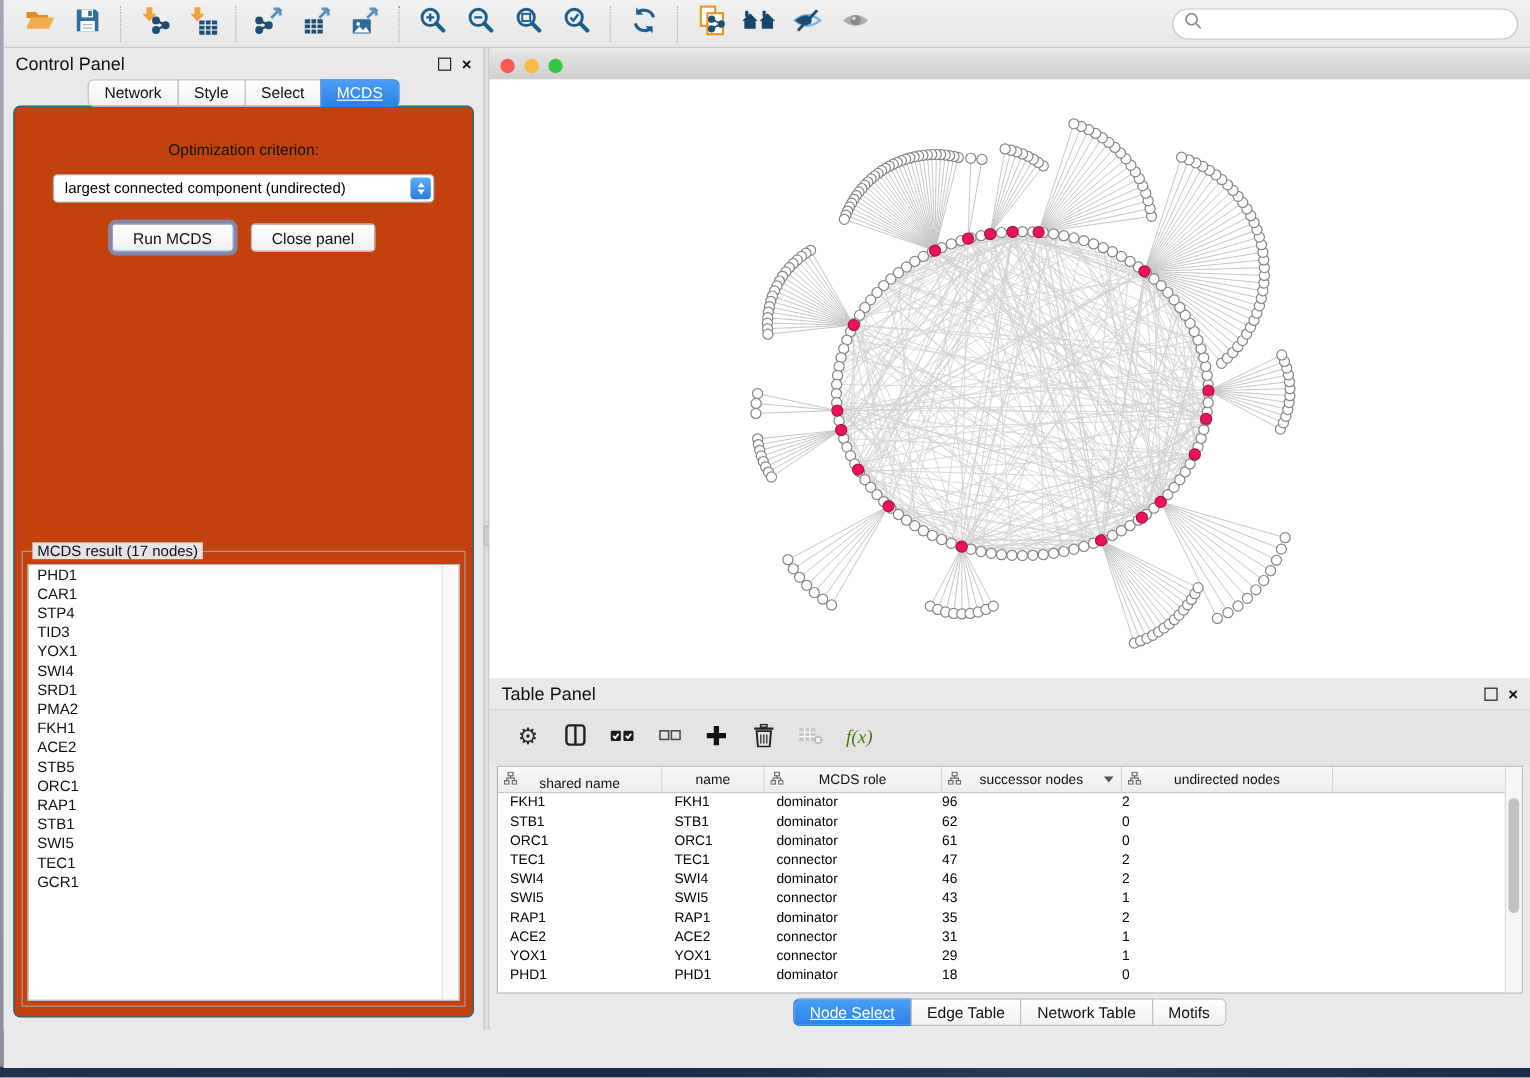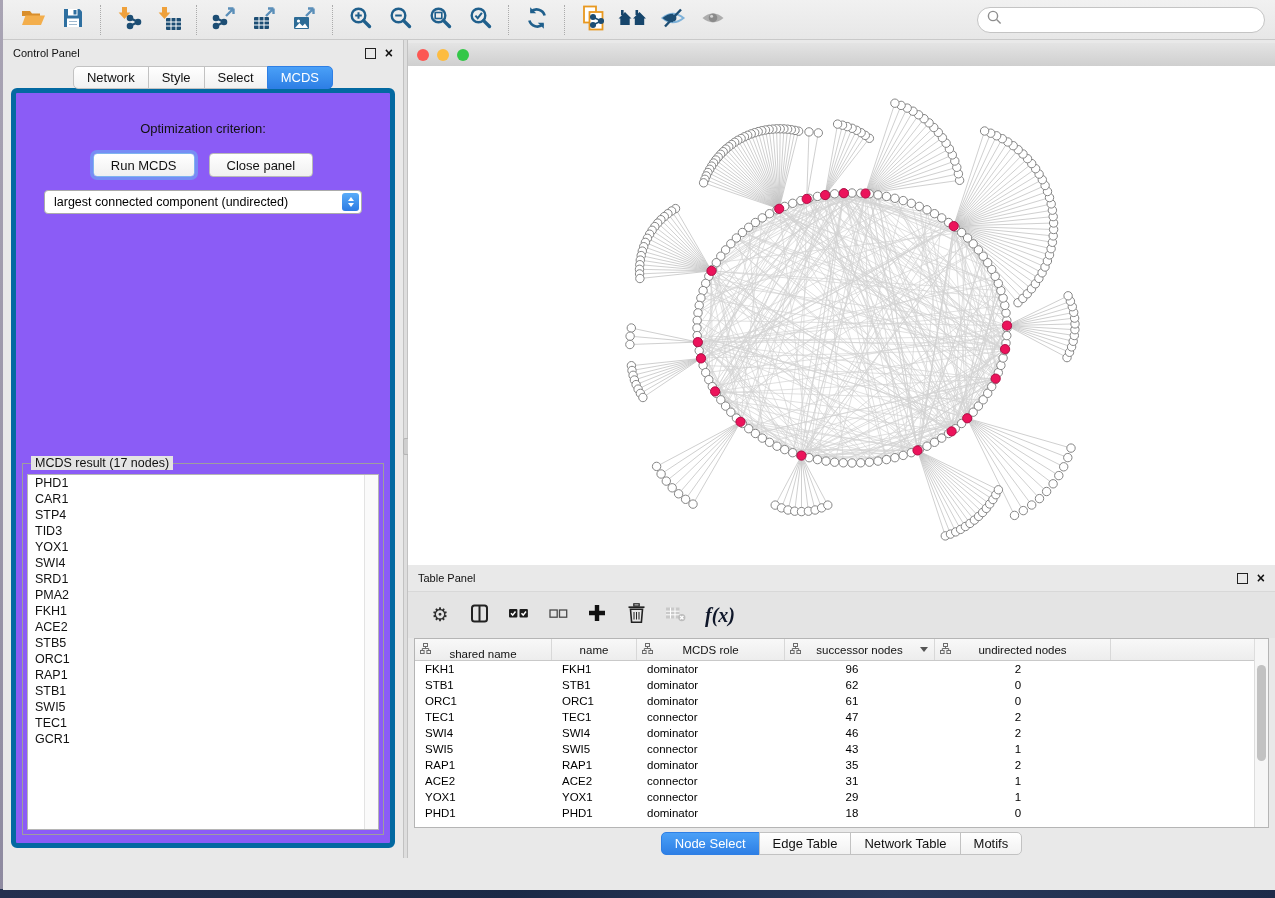--- a/index.html
+++ b/index.html
@@ -12,30 +12,30 @@
   #toolbar{position:absolute;top:0;left:0;right:0;height:40px;background:linear-gradient(#F1F1F1,#E7E7E7);border-bottom:1px solid #C9C9C9;display:flex;align-items:center;padding:0 10px;box-sizing:border-box;}
   .tbtn{width:40px;height:34px;display:flex;align-items:center;justify-content:center;flex:0 0 auto;}
   .tsep{width:1px;height:30px;border-left:1px dotted #ABABAB;margin:0 7px;flex:0 0 auto;}
   #searchbox{margin-left:auto;width:288px;height:26px;background:#fff;border:1px solid #C4C4C4;border-radius:13px;display:flex;align-items:center;padding:0 9px;box-sizing:border-box;}
   #searchbox input{border:none;outline:none;flex:1;font-size:13px;margin-left:6px;font-family:"Liberation Sans",sans-serif;background:transparent;}
 
   
   #main{position:absolute;top:40px;bottom:32px;left:0;right:0;display:flex;}
   #control-panel{width:400px;flex:0 0 auto;position:relative;background:#E9E9E9;}
   .panel-head{height:26px;display:flex;align-items:center;padding:0 10px;}
-  .panel-title{font-size:11px;color:#111;}
+  .panel-title{font-size:15px;color:#111;}
   .panel-head-icons{margin-left:auto;display:flex;align-items:center;gap:9px;}
   .float-ic{width:9px;height:9px;border:1.5px solid #222;display:inline-block;}
   .close-ic{font-size:14px;font-weight:bold;color:#111;line-height:10px;}
   .tabs-row{display:flex;justify-content:center;position:relative;z-index:2;}
   .tab{height:21px;padding:0 13px;display:flex;align-items:center;background:linear-gradient(#FFFFFF,#F1F1F1);border:1px solid #C2C2C2;margin-left:-1px;font-size:13px;color:#111;text-align:center;}
   .tab:first-child{border-radius:5px 0 0 5px;margin-left:0;}
   .tab:last-child{border-radius:0 5px 5px 0;}
-  .tab.active{background:linear-gradient(#4AA0F7,#2E7FE5);border-color:#2E7FE5;color:#fff;}
-  #ctl-body{position:absolute;left:8px;right:8px;top:48px;bottom:10px;background:#8b5cf6;border:5px solid #0369a1;border-radius:6px;z-index:1;}
+  .tab.active{background:linear-gradient(#4AA0F7,#2E7FE5);border-color:#2E7FE5;color:#fff;text-decoration:underline;}
+  #ctl-body{position:absolute;left:8px;right:8px;top:48px;bottom:10px;background:#c2410c;border:1px solid #0369a1;border-radius:6px;z-index:1;}
   #opt-label{text-align:center;margin-top:28px;font-size:13px;color:#111;}
   #criterion{position:relative;margin:13px auto 0;width:318px;height:24px;background:#fff;border:1px solid #ABABAB;border-radius:4px;display:flex;align-items:center;padding-left:9px;box-sizing:border-box;font-size:12.5px;}
   #criterion .stepper{position:absolute;right:2px;top:2px;bottom:2px;width:17px;border-radius:3px;background:linear-gradient(#59ACF9,#2C7BE3);display:flex;flex-direction:column;align-items:center;justify-content:center;gap:2px;}
   .tri-up{width:0;height:0;border-left:3.5px solid transparent;border-right:3.5px solid transparent;border-bottom:4.5px solid #fff;}
   .tri-dn{width:0;height:0;border-left:3.5px solid transparent;border-right:3.5px solid transparent;border-top:4.5px solid #fff;}
   #btn-row{display:flex;justify-content:center;gap:14px;margin-top:17px;}
   .pbtn{height:24px;padding:0 17px;background:linear-gradient(#FFFFFF,#F0F0F0);border:1px solid #B9B9B9;border-radius:4px;font-size:13px;color:#111;display:flex;align-items:center;font-family:"Liberation Sans",sans-serif;}
   .pbtn.focused{box-shadow:0 0 0 3px rgba(108,168,245,.65);border-color:#7FB3EF;}
   #mcds-fieldset{position:absolute;left:6px;right:6px;top:370px;bottom:8px;border:1px solid #9E9E9E;}
   #mcds-legend{position:absolute;top:-8px;left:8px;background:#E4E4E4;padding:0 4px;font-size:12.5px;color:#111;}
@@ -52,30 +52,30 @@
   #net-titlebar{height:23px;background:linear-gradient(#E4E4E4,#CFCFCF);border-bottom:1px solid #AFAFAF;position:relative;display:flex;align-items:center;}
   .lights{display:flex;gap:8px;margin-left:9px;}
   .light{width:12px;height:12px;border-radius:50%;}
   #net-title{position:absolute;left:0;right:0;text-align:center;font-size:12.5px;font-weight:bold;color:#333;}
   #net-canvas{position:absolute;top:23px;left:0;right:0;bottom:0;background:#fff;overflow:hidden;}
 
   #table-panel{position:absolute;top:525px;left:0;right:0;bottom:0;background:#E9E9E9;display:flex;flex-direction:column;}
   #tp-toolbar{height:46px;background:#E4E4E4;border-top:1px solid #D8D8D8;display:flex;align-items:center;gap:19px;padding-left:22px;flex:0 0 auto;}
   .tpbtn{display:flex;align-items:center;justify-content:center;min-width:20px;height:24px;}
   .gear-glyph{font-size:19px;color:#2E2E2E;line-height:20px;}
-  .fx-glyph{font-family:"Liberation Serif",serif;font-style:italic;font-size:20px;color:#0f172a;font-weight:bold;}
+  .fx-glyph{font-family:"Liberation Serif",serif;font-style:italic;font-size:16px;color:#4d7c0f;}
   #table-wrap{flex:1;margin:0 6px;background:#fff;border:1px solid #B5B5B5;position:relative;overflow:hidden;}
   #thead{display:flex;height:21px;background:linear-gradient(#F8F8F8,#EDEDED);border-bottom:1px solid #C9C9C9;}
   .hcell{position:relative;display:flex;align-items:center;justify-content:center;font-size:11.5px;color:#111;border-right:1px solid #D8D8D8;box-sizing:border-box;flex:0 0 auto;}
   .hcell .hicon{position:absolute;left:5px;top:4px;}
   .hcaret{position:absolute;right:6px;top:8px;width:0;height:0;border-left:4px solid transparent;border-right:4px solid transparent;border-top:5px solid #555;}
   .trow{display:flex;height:16px;align-items:center;}
   .tcell{font-size:11.5px;color:#000;box-sizing:border-box;flex:0 0 auto;white-space:nowrap;overflow:hidden;}
   .tcell.l{padding-left:10px;text-align:left;}
-  .tcell.r{text-align:center;}
+  .tcell.r{text-align:left;}
   #tscroll{position:absolute;right:0;top:0;bottom:0;width:13px;background:#F6F6F6;border-left:1px solid #DDD;}
   #tscroll .thumb{position:absolute;left:2px;right:2px;top:26px;height:96px;background:#C2C2C2;border-radius:5px;}
   #tp-tabs{height:30px;display:flex;align-items:center;justify-content:center;flex:0 0 auto;}
 
   
   #statusbar{position:absolute;bottom:0;left:0;right:0;height:32px;background:linear-gradient(#F0F0F0,#E6E6E6);border-top:1px solid #C9C9C9;display:flex;align-items:center;padding:0 9px;box-sizing:border-box;}
   #list-btn{width:30px;height:22px;background:linear-gradient(#FFF,#F0F0F0);border:1px solid #BDBDBD;border-radius:3px;display:flex;flex-direction:column;justify-content:center;gap:2.5px;padding-left:6px;box-sizing:border-box;}
   .lrow{display:flex;align-items:center;gap:3px;}
   .ldot{width:2.5px;height:2.5px;background:#222;}
   .lbar{width:11px;height:2.5px;background:#222;}
@@ -258,30 +258,30 @@
           </span>
         </div>
         <div class="tabs-row" id="ctl-tabs">
             <div class="tab">Network</div>
             <div class="tab">Style</div>
             <div class="tab">Select</div>
             <div class="tab active">MCDS</div>
           </div>
         <div id="ctl-body">
           <div id="opt-label">Optimization criterion:</div>
-          <div id="btn-row">
-            <button class="pbtn focused">Run MCDS</button>
-            <button class="pbtn">Close panel</button>
-          </div>
           <div id="criterion">
             <span>largest connected component (undirected)</span>
             <span class="stepper">
                 <span class="tri-up"></span>
                 <span class="tri-dn"></span>
               </span>
+          </div>
+          <div id="btn-row">
+            <button class="pbtn focused">Run MCDS</button>
+            <button class="pbtn">Close panel</button>
           </div>
           <div id="mcds-fieldset">
             <span id="mcds-legend">MCDS result (17 nodes)</span>
             <div id="mcds-list">
               <div id="mcds-items">
                   <div class="mcds-item">PHD1</div>
                   <div class="mcds-item">CAR1</div>
                   <div class="mcds-item">STP4</div>
                   <div class="mcds-item">TID3</div>
                   <div class="mcds-item">YOX1</div>

